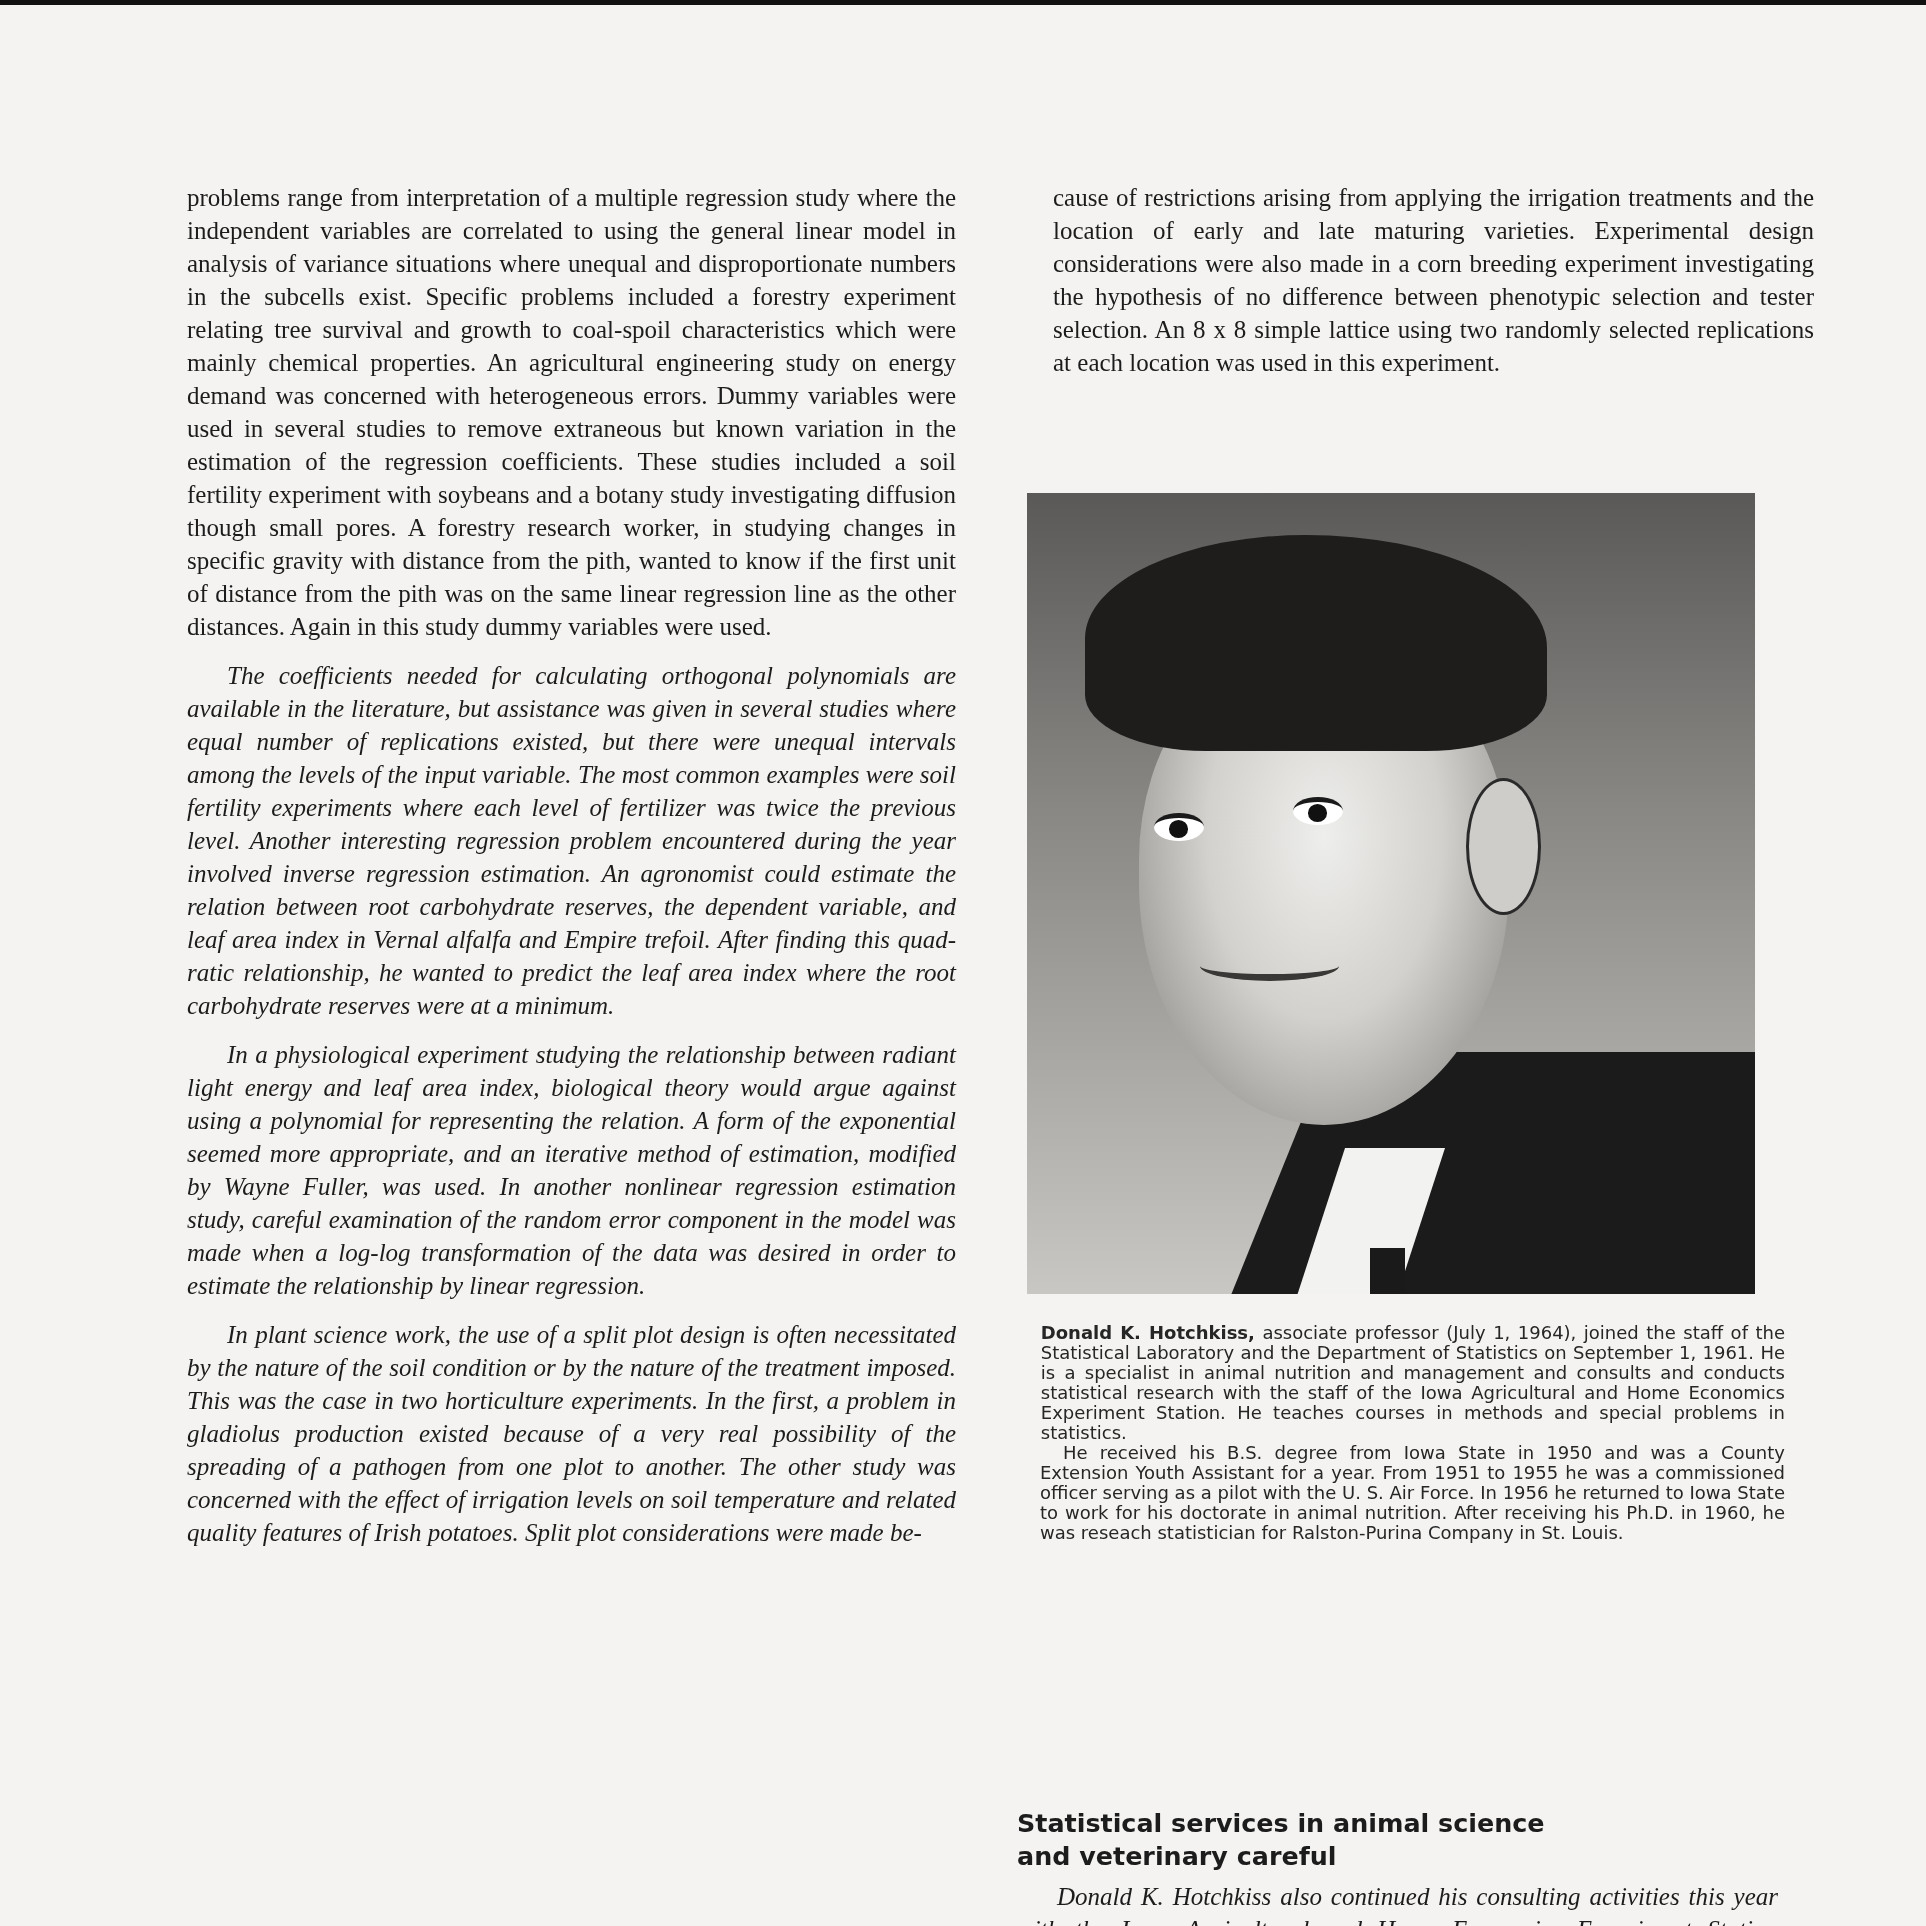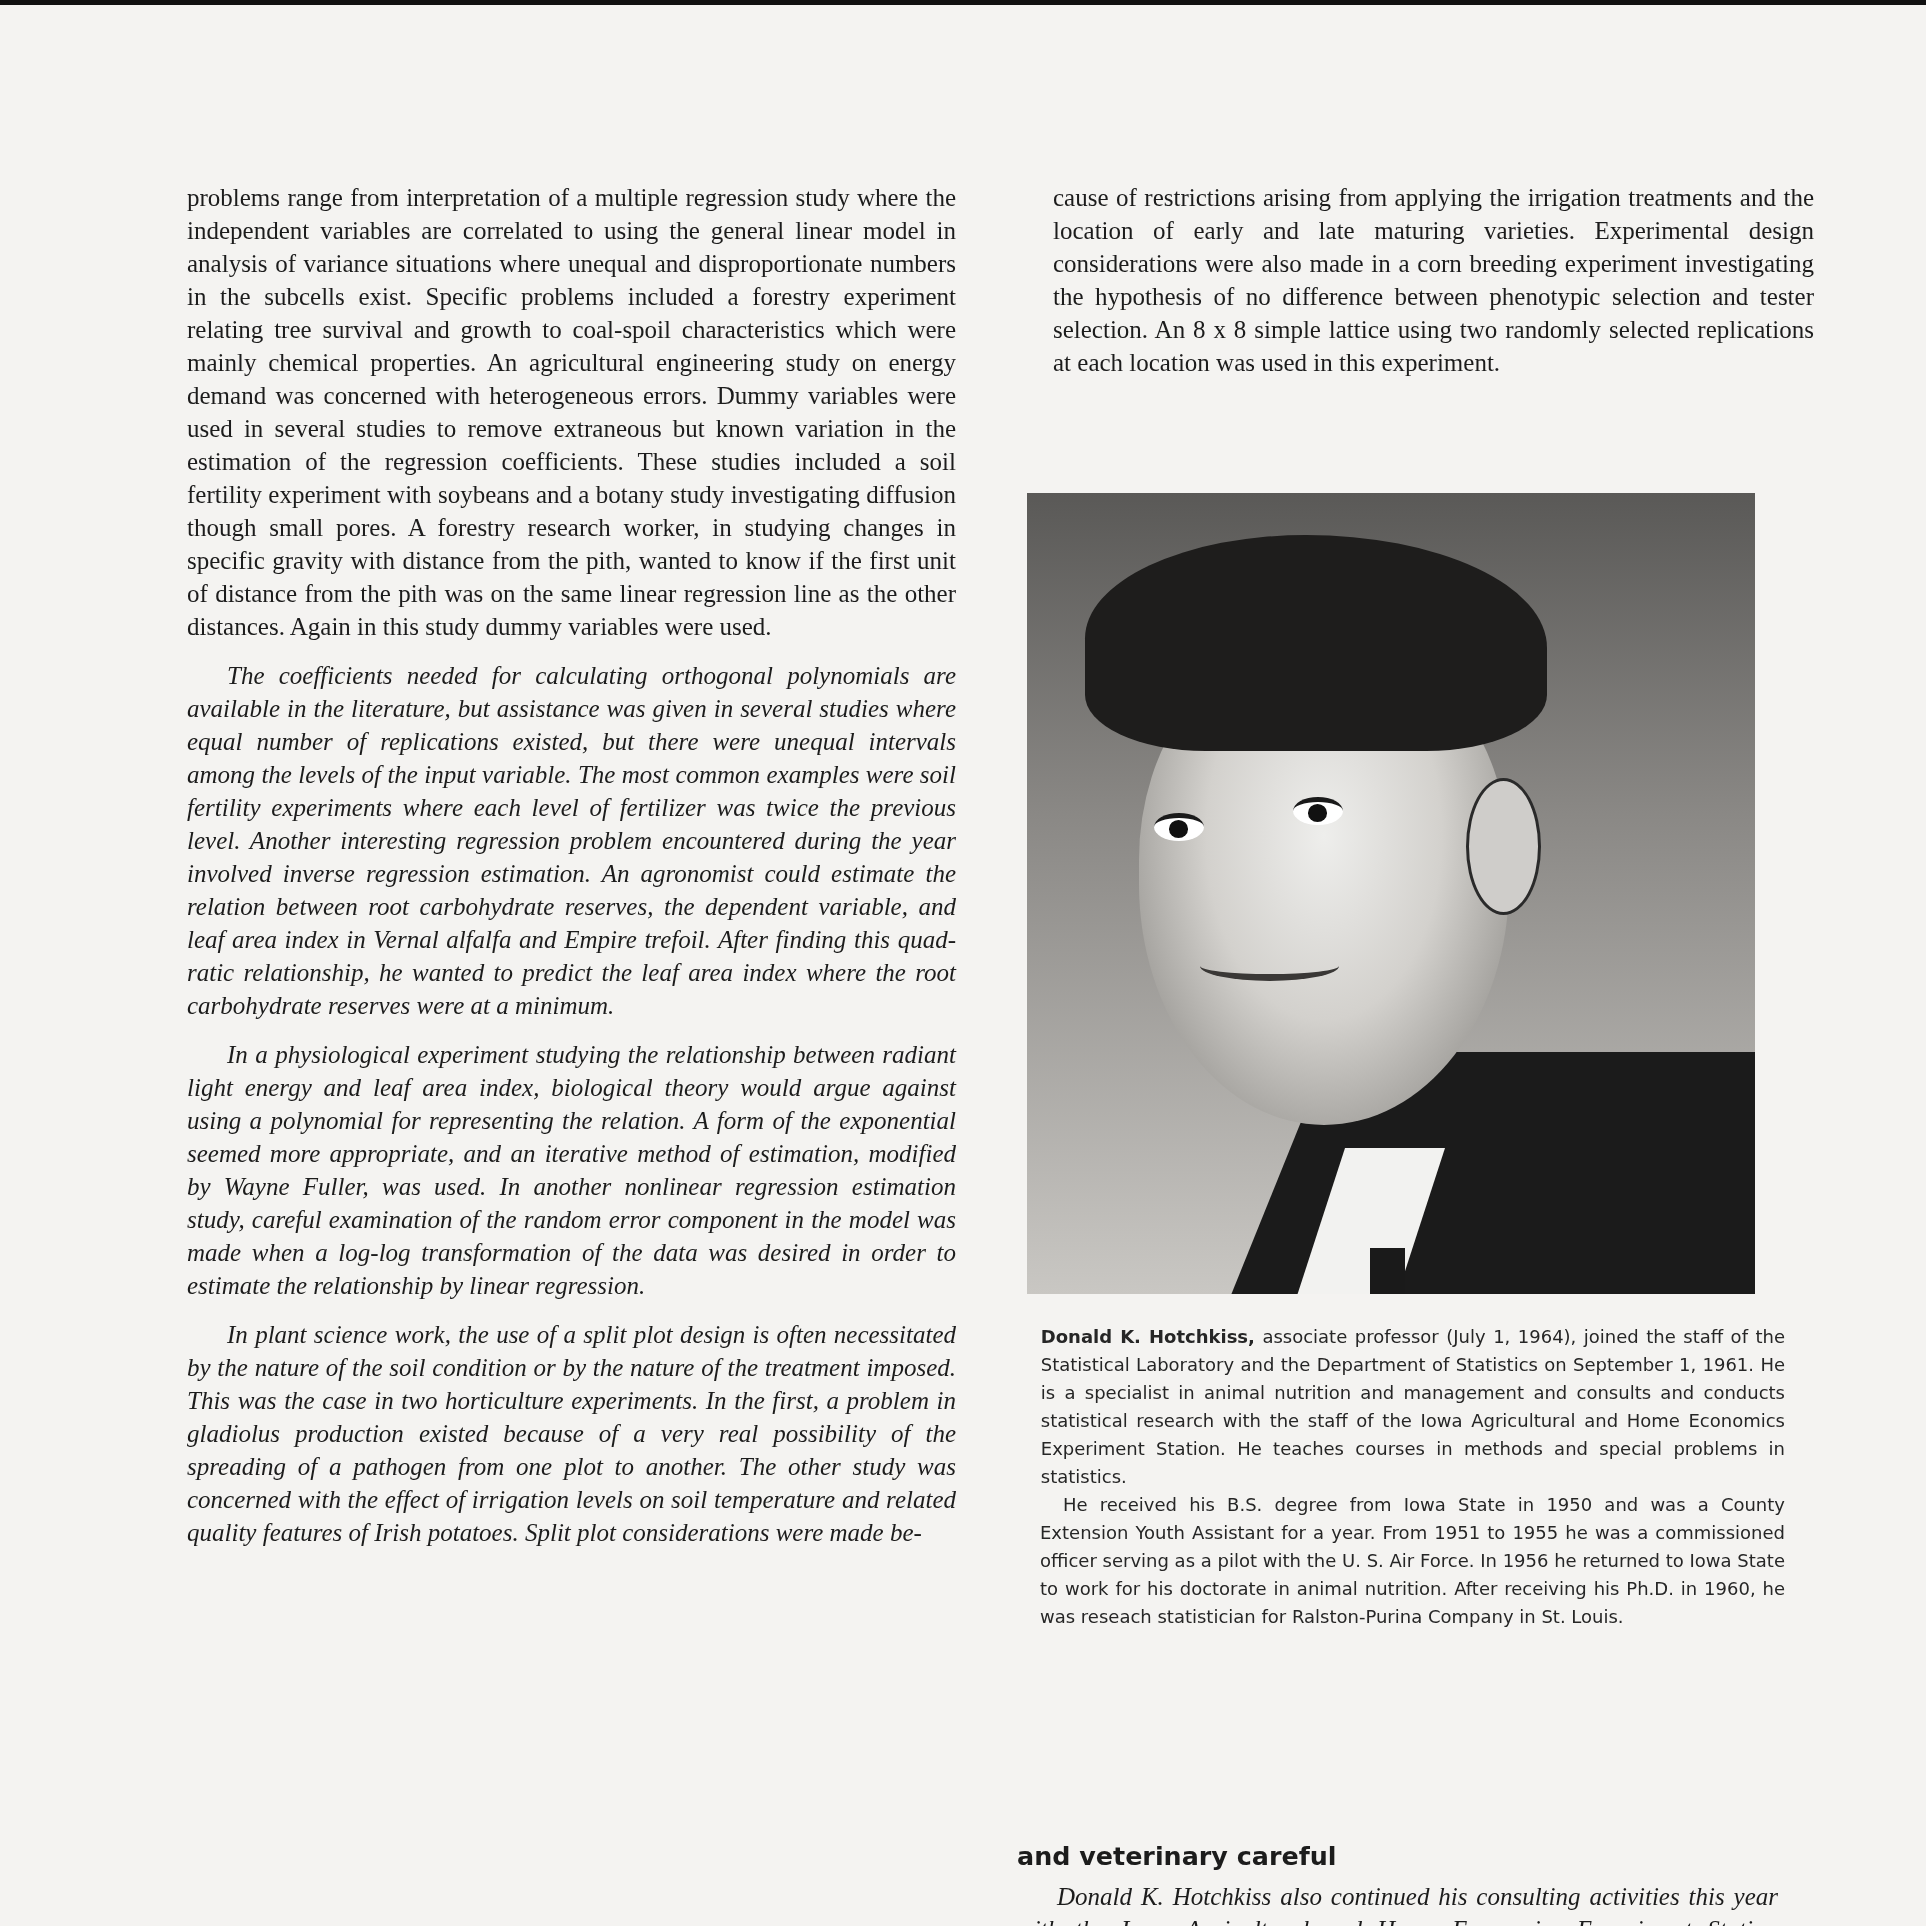--- a/index.html
+++ b/index.html
@@ -34,21 +34,21 @@
   .photo .eye.l { left:127px; top:320px; }
   .photo .eye.r { left:266px; top:304px; }
   .photo .mouth { position:absolute; left:173px; top:458px; width:139px; height:23px; border-bottom: 7px solid #3a3836; border-radius: 0 0 60% 60%; }
   .photo .suit { position:absolute; left:162px; top:559px; width:616px; height:347px; background:#1b1b1b; transform: skewX(-22deg); transform-origin: bottom; }
   .photo .collar { position:absolute; left:293px; top:655px; width:100px; height:154px; background:#f2f2f0; transform: skewX(-18deg); }
   .photo .tie { position:absolute; left:343px; top:755px; width:35px; height:77px; background:#1a1a1a; }
 
   .caption {
     position: absolute; left: 1040px; top: 1323px; width: 745px;
     font-family: "DejaVu Sans", "Liberation Sans", sans-serif;
-    font-size: 18px; line-height: 28px; color: #262626;
+    font-size: 18px; line-height: 20px; color: #262626;
     text-align: justify;
   }
   .caption p { margin: 0; text-indent: 23px; }
   .caption p.first { text-indent: 0; padding-left: 0.8px; }
   .caption .name { font-weight: bold; }
 
   .section-heading {
     position: absolute; left: 1017px; top: 1807px; width: 655px;
     font-family: "DejaVu Sans", "Liberation Sans", sans-serif;
     font-size: 25.4px; line-height: 33px; font-weight: bold; color: #1c1c1c;
@@ -84,21 +84,21 @@
   <div class="eye r"></div>
   <div class="mouth"></div>
 </div>
 
 <div class="caption">
   <p class="first"><span class="name">Donald K. Hotchkiss,</span><span> associate professor (July 1, 1964), joined the staff of the Statistical Laboratory and the Department of Sta­tistics on September 1, 1961. He is a specialist in animal nutrition and management and consults and conducts statistical research with the staff of the Iowa Agricultural and Home Economics Experi­ment Station. He teaches courses in methods and special problems in statistics.</span></p>
   <p>He received his B.S. degree from Iowa State in 1950 and was a County Extension Youth Assistant for a year. From 1951 to 1955 he was a commissioned officer serving as a pilot with the U. S. Air Force. In 1956 he returned to Iowa State to work for his doctorate in animal nutrition. After receiving his Ph.D. in 1960, he was reseach statistician for Ralston-Purina Company in St. Louis.</p>
 </div>
 
 <h2 class="section-heading">
-  <br>
+  <span>Statistical services in animal science</span><br>
   <span>and veterinary careful</span>
 </h2>
 
 <div class="col-right-lower">
   <p class="body-p indent">Donald K. Hotchkiss also continued his consulting activities this year with the Iowa Agricultural and Home Economics Experiment Station Project 101. Interesting consulting in this area has dealt with the design of experiments in which high precision is de­sired, a regression relationship is desired, and those in which the analysis of data is complicated by miss­ing observations or unequal subclass numbers.</p>
 
 </div>
 
 
 </body></html>

